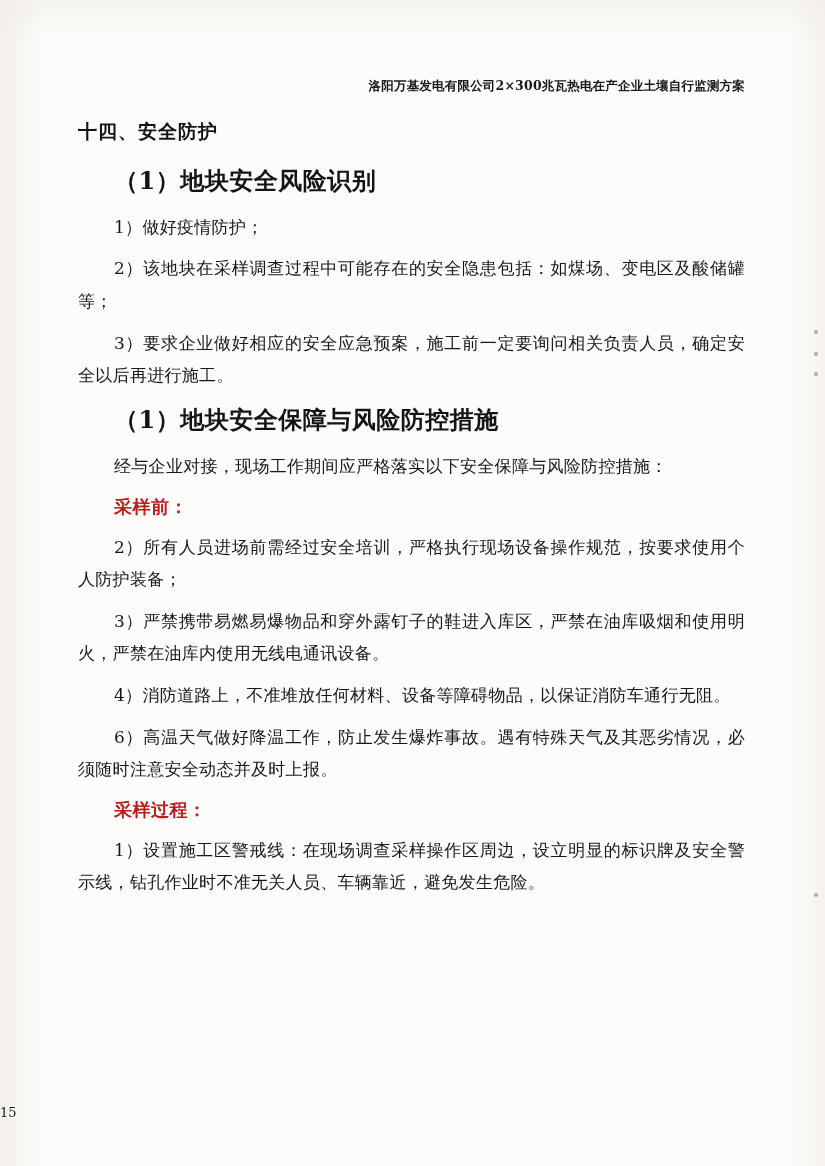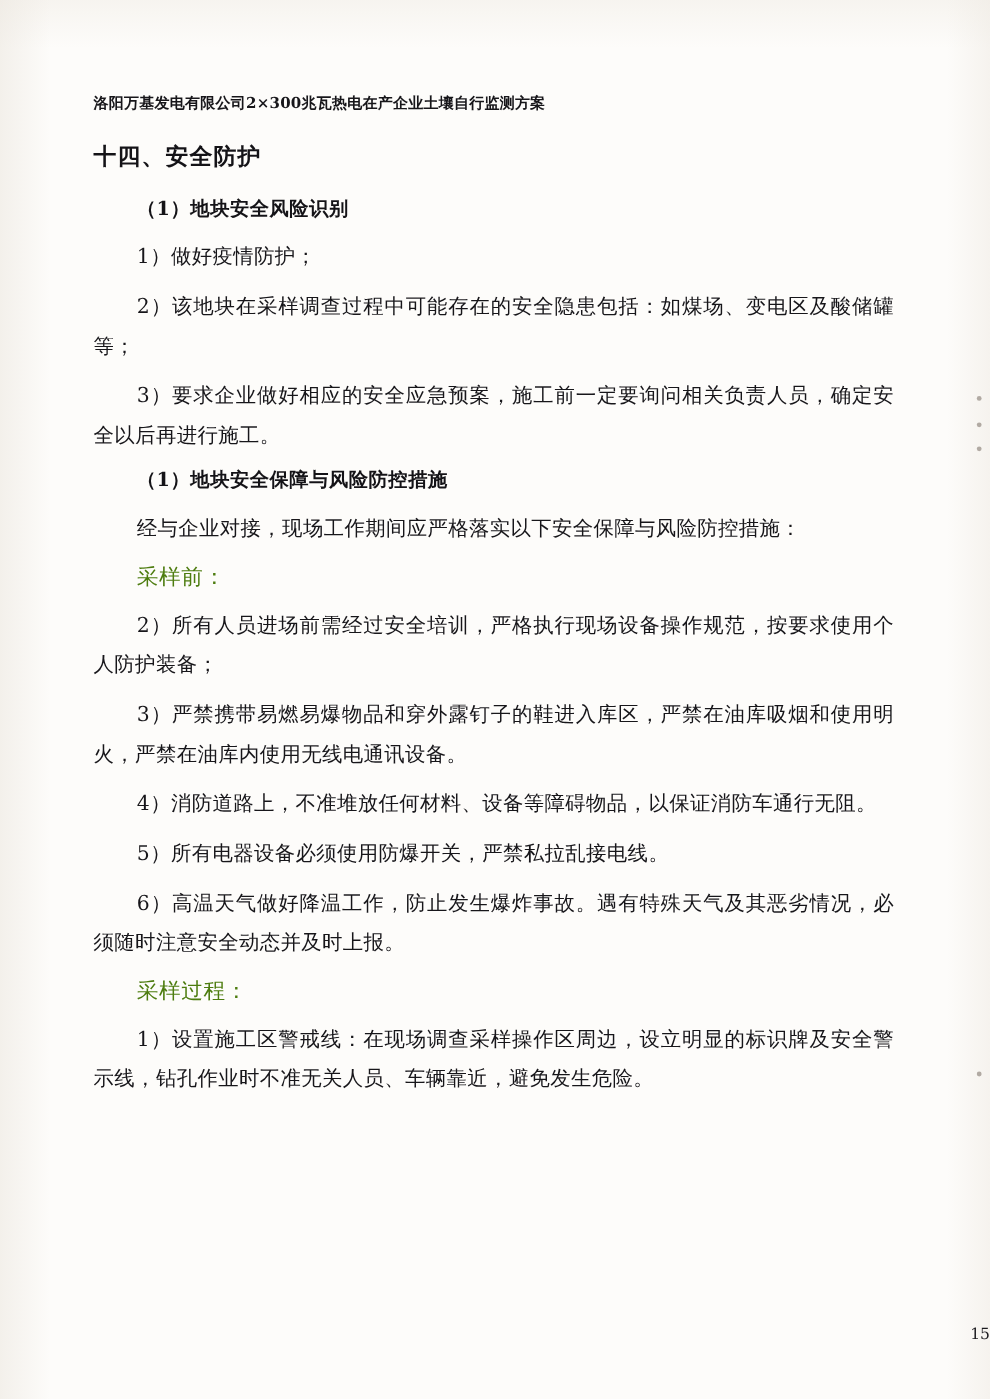--- a/index.html
+++ b/index.html
@@ -29,69 +29,69 @@
       linear-gradient(270deg, rgba(238,233,226,0.5) 0px, rgba(255,255,255,0) 36px),
       linear-gradient(180deg, rgba(240,236,229,0.5) 0px, rgba(255,255,255,0) 40px);
     pointer-events: none;
   }
   .content {
     position: relative;
     padding: 78px 80px 0 78px;
     box-sizing: border-box;
   }
   .doc-header {
-    text-align: left;
+    text-align: right;
     font-size: 12.5px;
     font-weight: bold;
     letter-spacing: 0.2px;
     color: #17161a;
     margin-bottom: 22px;
     font-family: "DejaVu Serif", "Liberation Serif", serif;
   }
   .sec-title {
     font-size: 19px;
     font-weight: bold;
     color: #141317;
     letter-spacing: 1px;
     margin: 0 0 16px 0;
     line-height: 1.5;
   }
   .sub-title {
-    font-size: 16px;
+    font-size: 24px;
     font-weight: bold;
     color: #141317;
     text-indent: 36px;
     letter-spacing: 0.5px;
     margin: 0 0 12px 0;
     line-height: 1.55;
   }
   .run-title {
     font-size: 18px;
-    font-weight: normal;
-    color: #4d7c0f;
+    font-weight: bold;
+    color: #b91c1c;
     text-indent: 36px;
     letter-spacing: 0.5px;
     margin: 10px 0 10px 0;
     line-height: 1.55;
   }
   p.para {
     font-size: 17px;
     color: #17161a;
     line-height: 1.92;
     margin: 0 0 9px 0;
     text-indent: 36px;
     text-align: justify;
     letter-spacing: 0.3px;
   }
   .page-number {
     position: absolute;
     bottom: 46px;
     left: 0;
     right: 0;
-    text-align: right;
+    text-align: left;
     font-size: 13px;
     color: #1b1a1e;
     font-family: "DejaVu Serif", "Liberation Serif", serif;
   }
   .edge-mark {
     position: absolute;
     right: 7px;
     width: 4px;
     height: 4px;
     background: #9a9088;
@@ -118,21 +118,20 @@
       <div class="sub-title">（1）地块安全风险识别</div>
       <p class="para">1）做好疫情防护；</p>
       <p class="para">2）该地块在采样调查过程中可能存在的安全隐患包括：如煤场、变电区及酸储罐等；</p>
       <p class="para">3）要求企业做好相应的安全应急预案，施工前一定要询问相关负责人员，确定安全以后再进行施工。</p>
       <div class="sub-title">（1）地块安全保障与风险防控措施</div>
       <p class="para">经与企业对接，现场工作期间应严格落实以下安全保障与风险防控措施：</p>
       <div class="run-title">采样前：</div>
       <p class="para">2）所有人员进场前需经过安全培训，严格执行现场设备操作规范，按要求使用个人防护装备；</p>
       <p class="para">3）严禁携带易燃易爆物品和穿外露钉子的鞋进入库区，严禁在油库吸烟和使用明火，严禁在油库内使用无线电通讯设备。</p>
       <p class="para">4）消防道路上，不准堆放任何材料、设备等障碍物品，以保证消防车通行无阻。</p>
-      <p class="para">5）所有电器设备必须使用防爆开关，严禁私拉乱接电线。</p>
       <p class="para">6）高温天气做好降温工作，防止发生爆炸事故。遇有特殊天气及其恶劣情况，必须随时注意安全动态并及时上报。</p>
       <div class="run-title">采样过程：</div>
       <p class="para">1）设置施工区警戒线：在现场调查采样操作区周边，设立明显的标识牌及安全警示线，钻孔作业时不准无关人员、车辆靠近，避免发生危险。</p>
     </div>
 
   </div>
 
   <span class="edge-mark m1"></span>
   <span class="edge-mark m2"></span>
   <span class="edge-mark m3"></span>

